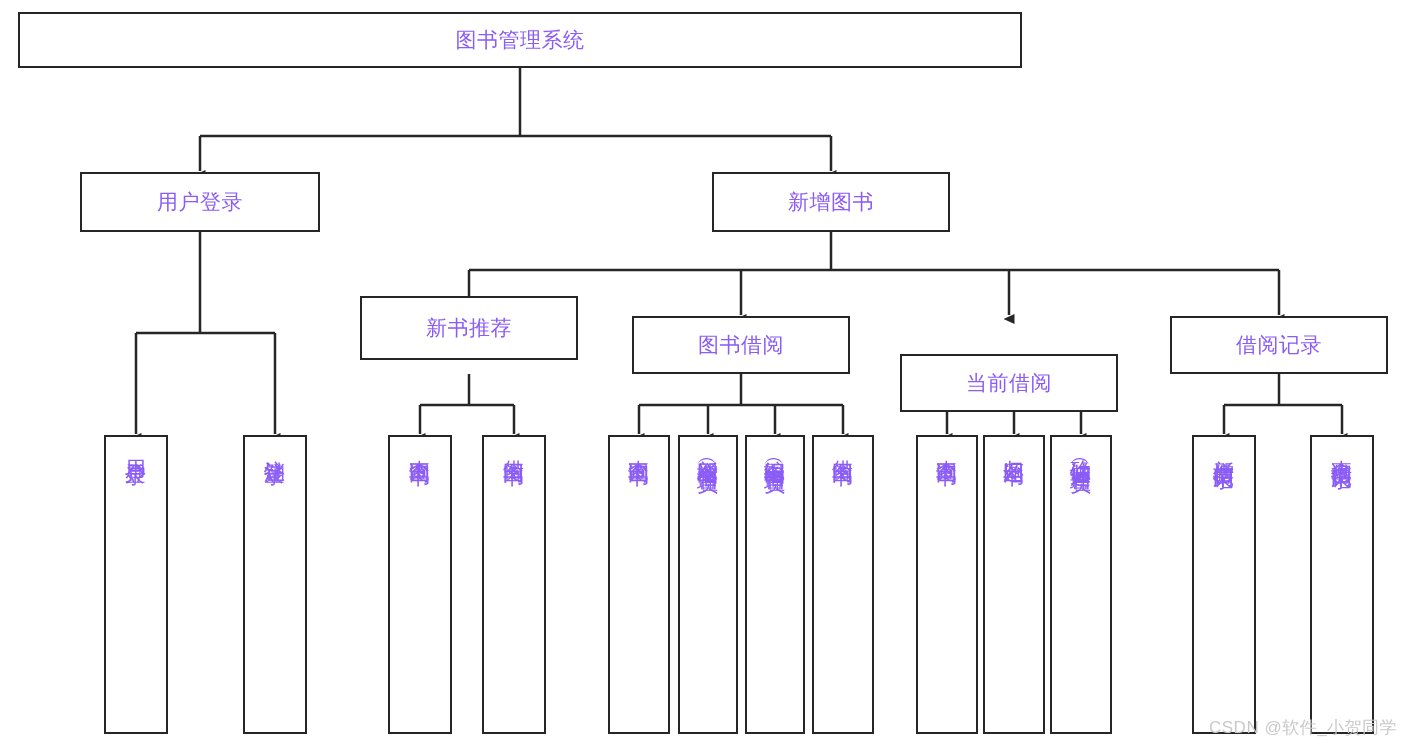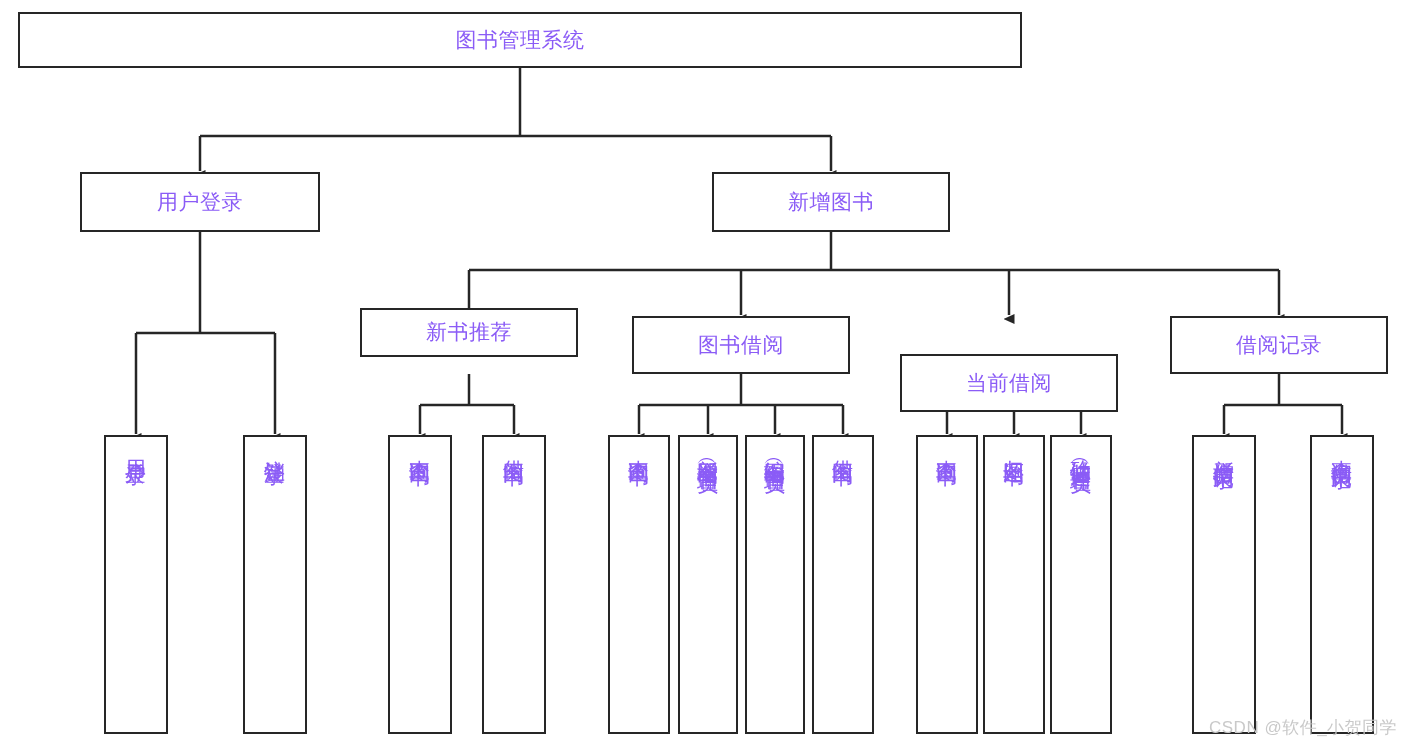--- a/index.html
+++ b/index.html
@@ -116,21 +116,21 @@
   <div id="node-layer">
       <div class="node horizontal" style="left: 18px; top: 12px; width: 1004px; height: 56px;">
         <span class="node-label">图书管理系统</span>
       </div>
       <div class="node horizontal" style="left: 80px; top: 172px; width: 240px; height: 60px;">
         <span class="node-label">用户登录</span>
       </div>
       <div class="node horizontal" style="left: 712px; top: 172px; width: 238px; height: 60px;">
         <span class="node-label">新增图书</span>
       </div>
-      <div class="node horizontal" style="left: 360px; top: 308px; width: 218px; height: 49px;">
+      <div class="node horizontal" style="left: 360px; top: 296px; width: 218px; height: 64px;">
         <span class="node-label">新书推荐</span>
       </div>
       <div class="node horizontal" style="left: 632px; top: 316px; width: 218px; height: 58px;">
         <span class="node-label">图书借阅</span>
       </div>
       <div class="node horizontal" style="left: 900px; top: 316px; width: 218px; height: 58px; margin-top: 38px;">
         <span class="node-label">当前借阅</span>
       </div>
       <div class="node horizontal" style="left: 1170px; top: 316px; width: 218px; height: 58px; justify-content: center;">
         <span class="node-label">借阅记录</span>

